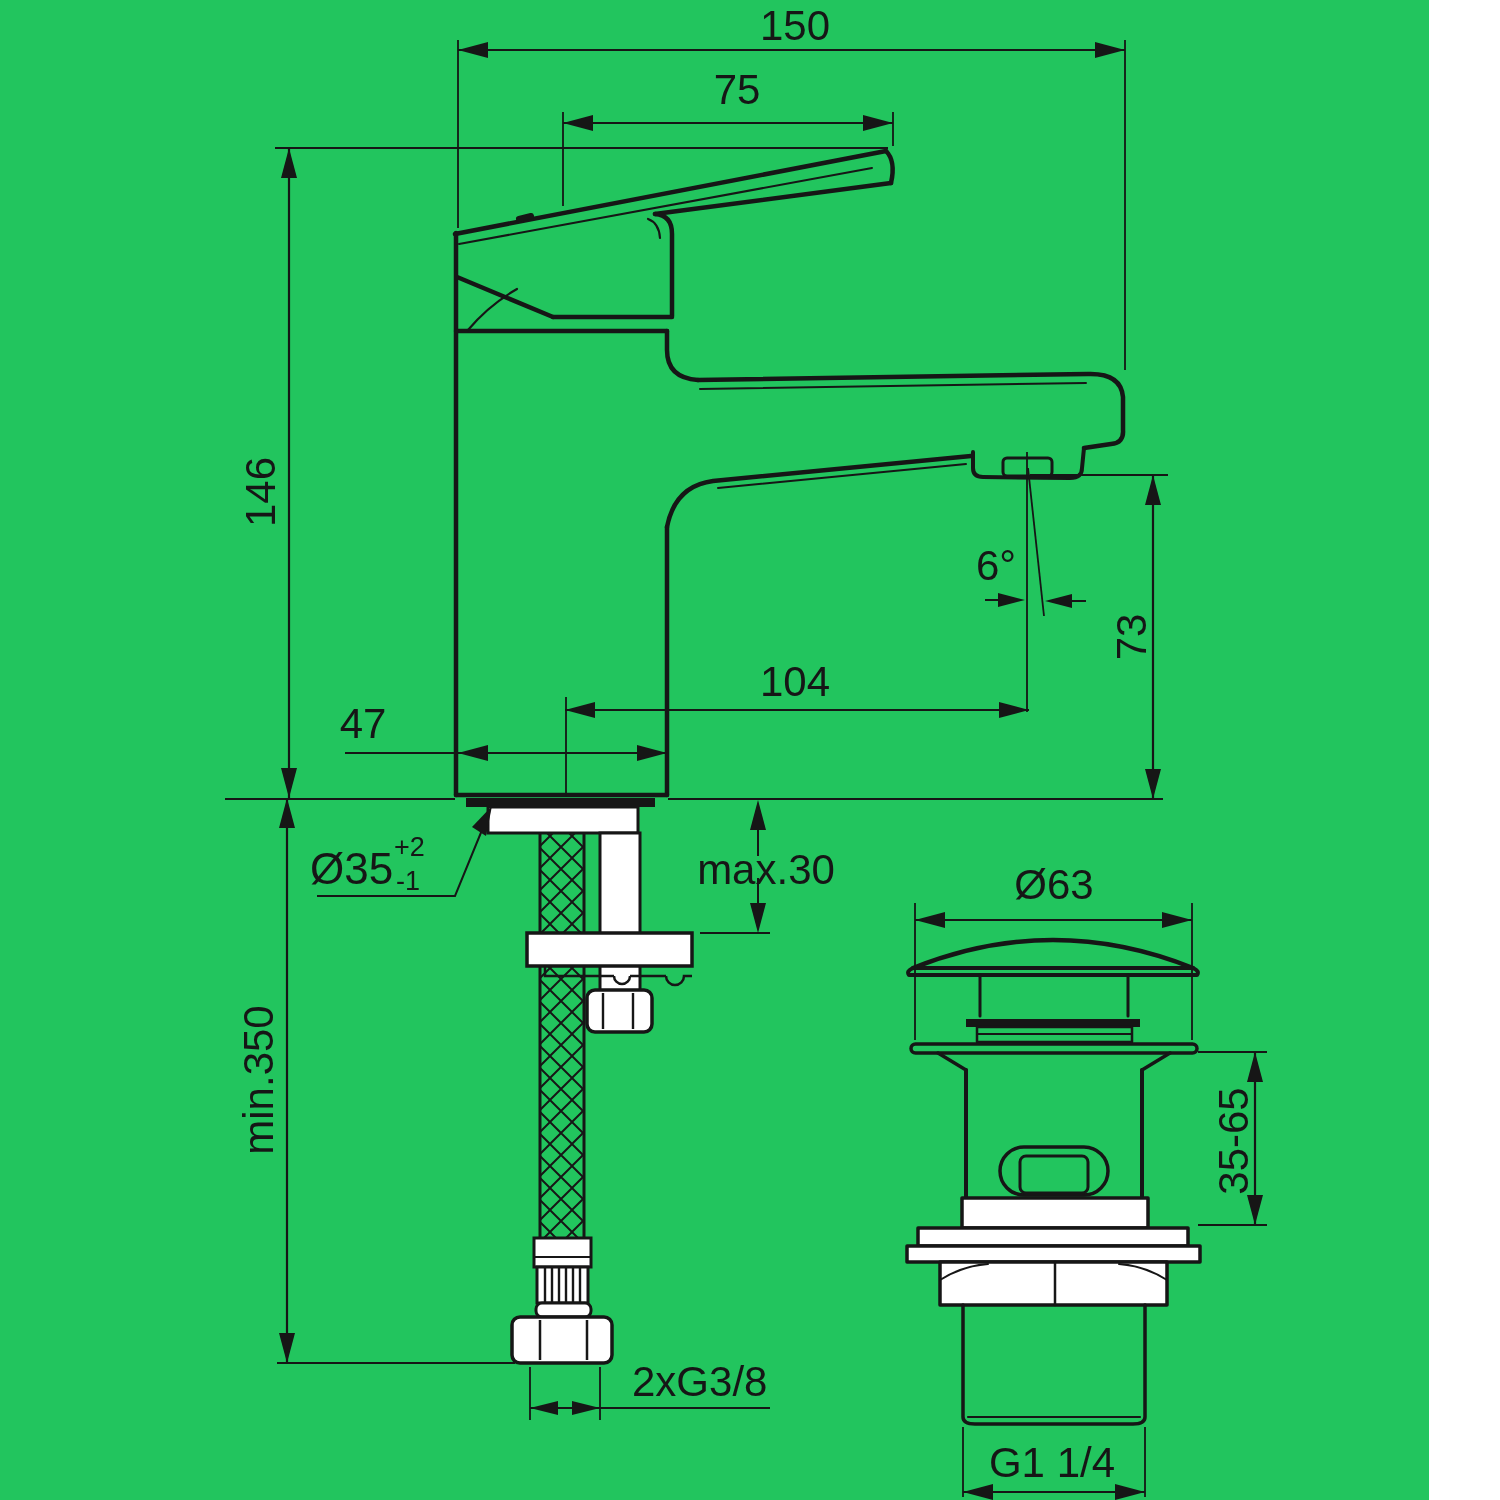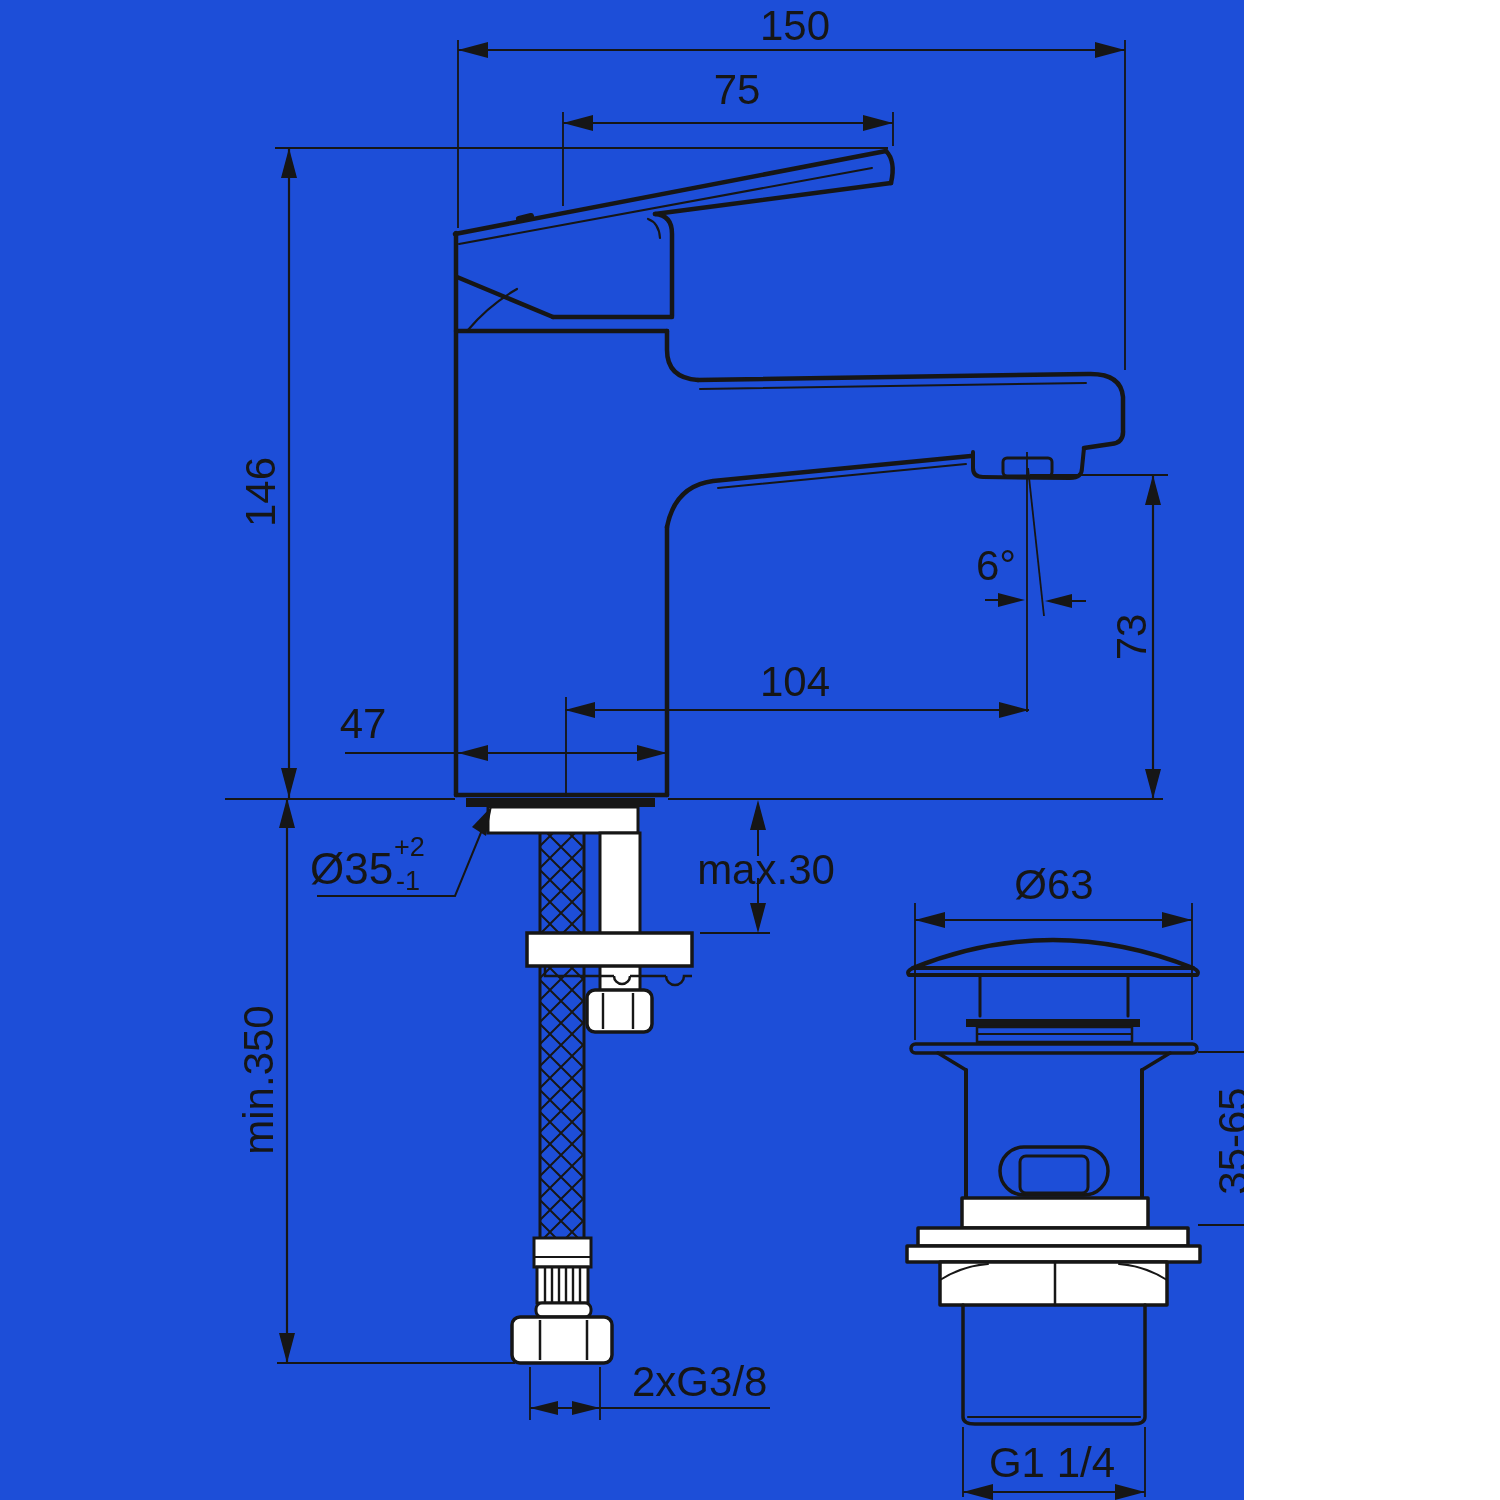--- a/index.html
+++ b/index.html
@@ -1,16 +1,16 @@
 <!DOCTYPE html>
 <html><head>
 <meta charset="utf-8">
 <style>
   html,body{margin:0;padding:0;background:#ffffff;}
-  .sheet{position:relative;width:1244px;height:1500px;background:#1d4ed8;overflow:hidden;}
+  .sheet{position:relative;width:1429px;height:1500px;background:#22c55e;overflow:hidden;}
   svg{position:absolute;left:0;top:0;}
   svg text{font-family:"Liberation Sans", sans-serif; fill:#161616;}
   .dimtxt{font-size:42px;}
   .small{font-size:27px;}
 </style>
 </head>
 <body>
 
 <div class="sheet">
 <svg width="1500" height="1500" viewBox="0 0 1500 1500">

